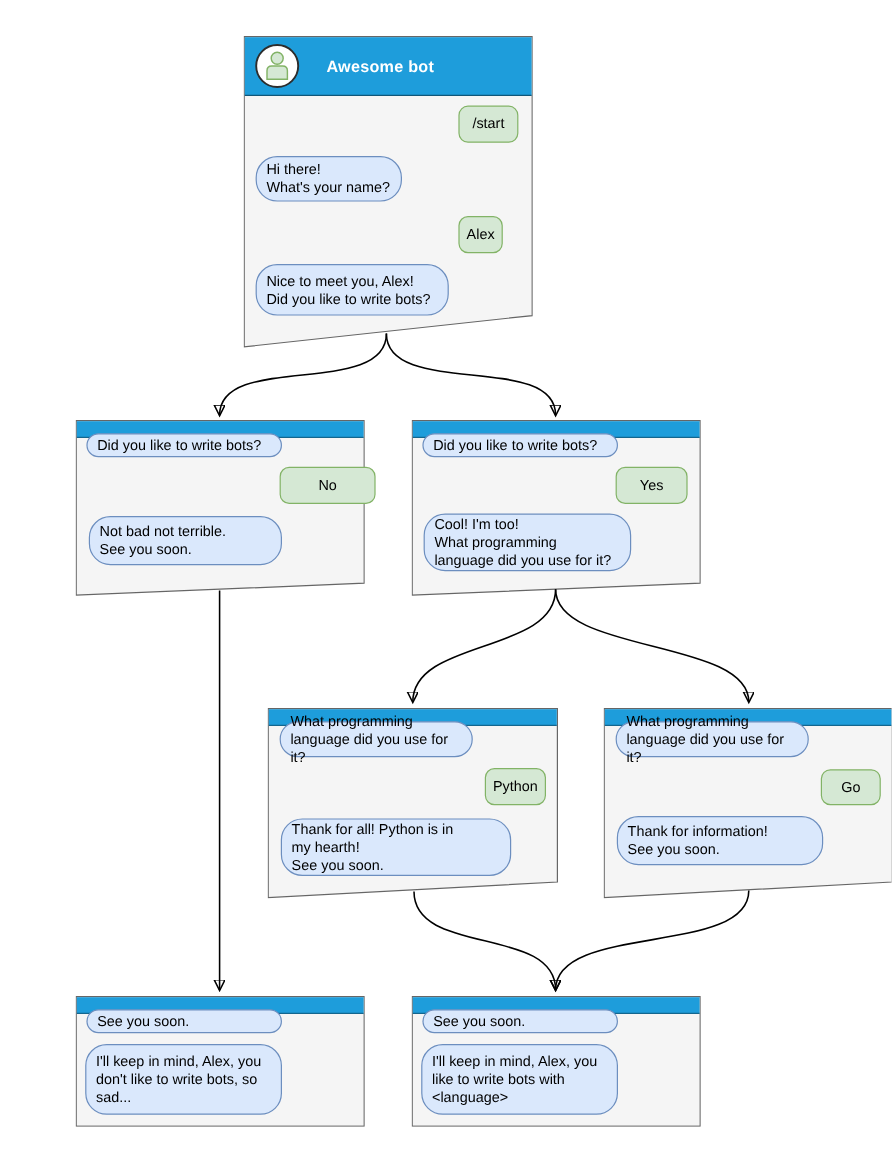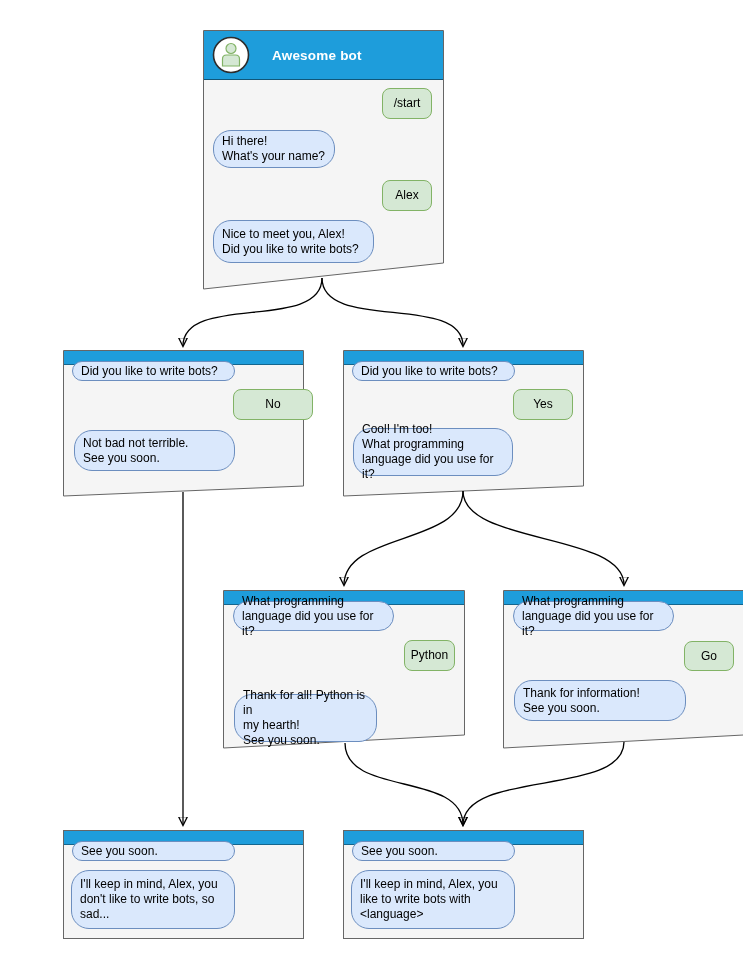--- a/index.html
+++ b/index.html
@@ -78,21 +78,21 @@
           <circle cx="19" cy="19" r="17.5" fill="#ffffff" stroke="#2d2d2d" stroke-width="1.6"></circle>
           <circle cx="19" cy="12.5" r="5" fill="#d5e8d4" stroke="#82b366" stroke-width="1.2"></circle>
           <path d="M10.5 30 L10.5 23 Q10.5 19 14.5 19 L23.5 19 Q27.5 19 27.5 23 L27.5 30 Z" fill="#d5e8d4" stroke="#82b366" stroke-width="1.2"></path>
         </svg>
       </span>
       <span class="window-title">Awesome bot</span>
     </div>
     <div class="bubble user" style="left:179px;top:58px;width:50px;height:31px">/start</div>
     <div class="bubble bot" style="left:10px;top:100px;width:122px;height:38px">Hi there!
 What's your name?</div>
-    <div class="bubble user" style="left:179px;top:150px;width:50px;height:31px">Alex</div>
+    <div class="bubble user" style="left:179px;top:150px;width:37px;height:31px">Alex</div>
     <div class="bubble bot" style="left:10px;top:190px;width:161px;height:43px">Nice to meet you, Alex!
 Did you like to write bots?</div>
   </div>
 
   <div class="window" style="left:31px;top:350px;width:241px;height:147px">
     <svg class="frame" width="241" height="147">
       <polygon points="0.5,0.5 240.5,0.5 240.5,136 0.5,146"></polygon>
     </svg>
     <div class="header header-sm"></div>
     <div class="bubble bot" style="left:9px;top:11px;width:163px;height:20px">Did you like to write bots?</div>
@@ -101,34 +101,34 @@
 See you soon.</div>
   </div>
 
   <div class="window" style="left:311px;top:350px;width:241px;height:147px">
     <svg class="frame" width="241" height="147">
       <polygon points="0.5,0.5 240.5,0.5 240.5,136 0.5,146"></polygon>
     </svg>
     <div class="header header-sm"></div>
     <div class="bubble bot" style="left:9px;top:11px;width:163px;height:20px">Did you like to write bots?</div>
     <div class="bubble user" style="left:170px;top:39px;width:60px;height:31px">Yes</div>
-    <div class="bubble bot" style="left:10px;top:78px;width:160px;height:48px">Cool! I'm too!
+    <div class="bubble bot" style="left:10px;top:78px;width:173px;height:48px">Cool! I'm too!
 What programming
 language did you use for it?</div>
   </div>
 
   <div class="window" style="left:191px;top:590px;width:242px;height:159px">
     <svg class="frame" width="242" height="159">
       <polygon points="0.5,0.5 241.5,0.5 241.5,145 0.5,158"></polygon>
     </svg>
     <div class="header header-sm"></div>
     <div class="bubble bot" style="left:10px;top:11px;width:161px;height:30px">What programming
 language did you use for it?</div>
     <div class="bubble user" style="left:181px;top:50px;width:51px;height:31px">Python</div>
-    <div class="bubble bot" style="left:11px;top:104px;width:143px;height:48px">Thank for all! Python is in
+    <div class="bubble bot" style="left:11px;top:92px;width:192px;height:48px">Thank for all! Python is in
 my hearth!
 See you soon.</div>
   </div>
 
   <div class="window" style="left:471px;top:590px;width:241px;height:159px">
     <svg class="frame" width="241" height="159">
       <polygon points="0.5,0.5 240.5,0.5 240.5,145 0.5,158"></polygon>
     </svg>
     <div class="header header-sm"></div>
     <div class="bubble bot" style="left:10px;top:11px;width:161px;height:30px">What programming

